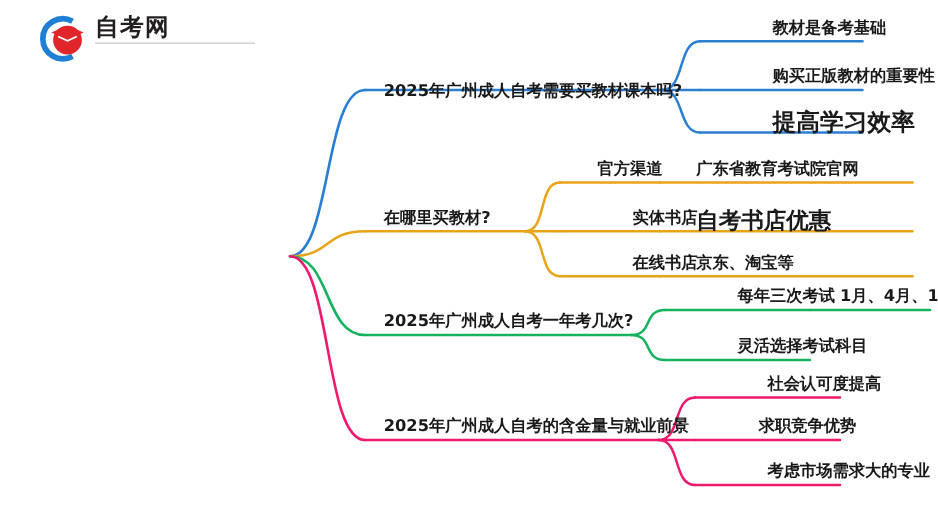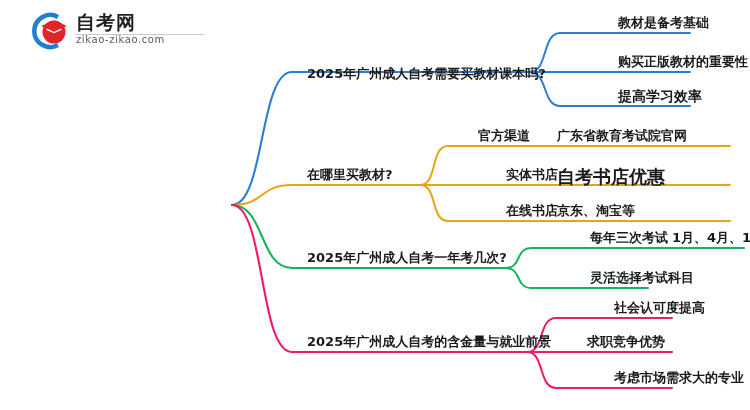--- a/index.html
+++ b/index.html
@@ -97,21 +97,20 @@
   <div class="logo">
     <svg class="logo-mark" viewBox="0 0 44 40">
       <path d="M30 6 A16 16 0 1 0 30 34" fill="none" stroke="#1e7fd4" stroke-width="4.5"></path>
       <circle cx="26" cy="21" r="11.5" fill="#e0262b"></circle>
       <path d="M13 15 L26 9.5 L39 15 L26 20.5 Z" fill="#e0262b"></path>
       <path d="M17.5 17.2 L17.5 25 L26 28.8 L34.5 25 L34.5 17.2 L26 21 Z" fill="#e0262b"></path>
       <path d="M18.5 18.2 L26 21.6 L33.5 18.2" fill="none" stroke="#ffffff" stroke-width="1.4"></path>
     </svg>
     <div class="logo-text">
       <div class="logo-cn">自考网</div>
-      <div class="logo-en">zikao-zikao.com</div>
     </div>
     <div class="logo-rule"></div>
   </div>
 
   <svg class="wires" viewBox="0 0 750 410">
     <g id="wire-layer" fill="none" stroke-linecap="round">
         <path d="M232,205 C265,205 259,72 292,72" stroke="#2a7fd4" stroke-width="2.1" fill="none" stroke-linecap="round"></path>
         <path d="M292,72 L530,72" stroke="#2a7fd4" stroke-width="2.1" fill="none" stroke-linecap="round"></path>
         <path d="M530,72 C548,72 542,33 560,33" stroke="#2a7fd4" stroke-width="2" fill="none" stroke-linecap="round"></path>
         <path d="M560,33 L690,33" stroke="#2a7fd4" stroke-width="2" fill="none" stroke-linecap="round"></path>
@@ -146,31 +145,31 @@
         <path d="M527,352 C545,352 538,388 556,388" stroke="#f0196e" stroke-width="2" fill="none" stroke-linecap="round"></path>
         <path d="M556,388 L672,388" stroke="#f0196e" stroke-width="2" fill="none" stroke-linecap="round"></path>
       </g>
   </svg>
 
 
   <div id="node-layer">
       <div class="node node-l1" style="left: 307px; font-size: 13px; top: 67px;">2025年广州成人自考需要买教材课本吗?</div>
       <div class="node node-l2" style="left: 578px; font-size: 13px; top: 16px;">教材是备考基础</div>
       <div class="node node-l2" style="left: 578px; font-size: 13px; top: 55px;">购买正版教材的重要性</div>
-      <div class="node node-l2" style="left: 578px; font-size: 14px; top: 89px;">提高学习效率</div>
+      <div class="node node-l2" style="left: 578px; font-size: 19px; top: 89px;">提高学习效率</div>
       <div class="node node-l1" style="left: 307px; font-size: 13px; top: 168px;">在哪里买教材?</div>
       <div class="node node-l2" style="left: 438px; font-size: 13px; top: 129px;">官方渠道</div>
       <div class="node node-l3" style="left: 557px; font-size: 13px; top: 129px;">广东省教育考试院官网</div>
       <div class="node node-l2" style="left: 466px; font-size: 13px; top: 168px;">实体书店</div>
       <div class="node node-l3" style="left: 557px; font-size: 18px; top: 168px;">自考书店优惠</div>
       <div class="node node-l2" style="left: 466px; font-size: 13px; top: 204px;">在线书店</div>
       <div class="node node-l3" style="left: 557px; font-size: 13px; top: 204px;">京东、淘宝等</div>
       <div class="node node-l1" style="left: 307px; font-size: 13px; top: 251px;">2025年广州成人自考一年考几次?</div>
       <div class="node node-l2" style="left: 550px; font-size: 13px; top: 231px;">每年三次考试</div>
       <div class="node node-l3" style="left: 672px; font-size: 13px; top: 231px;">1月、4月、10月</div>
       <div class="node node-l2" style="left: 550px; font-size: 13px; top: 271px;">灵活选择考试科目</div>
       <div class="node node-l1" style="left: 307px; font-size: 13px; top: 335px;">2025年广州成人自考的含金量与就业前景</div>
       <div class="node node-l2" style="left: 574px; font-size: 13px; top: 301px;">社会认可度提高</div>
-      <div class="node node-l2" style="left: 547px; font-size: 13px; top: 335px;">求职竞争优势</div>
+      <div class="node node-l2" style="left: 567px; font-size: 13px; top: 335px;">求职竞争优势</div>
       <div class="node node-l2" style="left: 574px; font-size: 13px; top: 371px;">考虑市场需求大的专业</div>
     </div>
 
 </div>
 
 </body></html>

